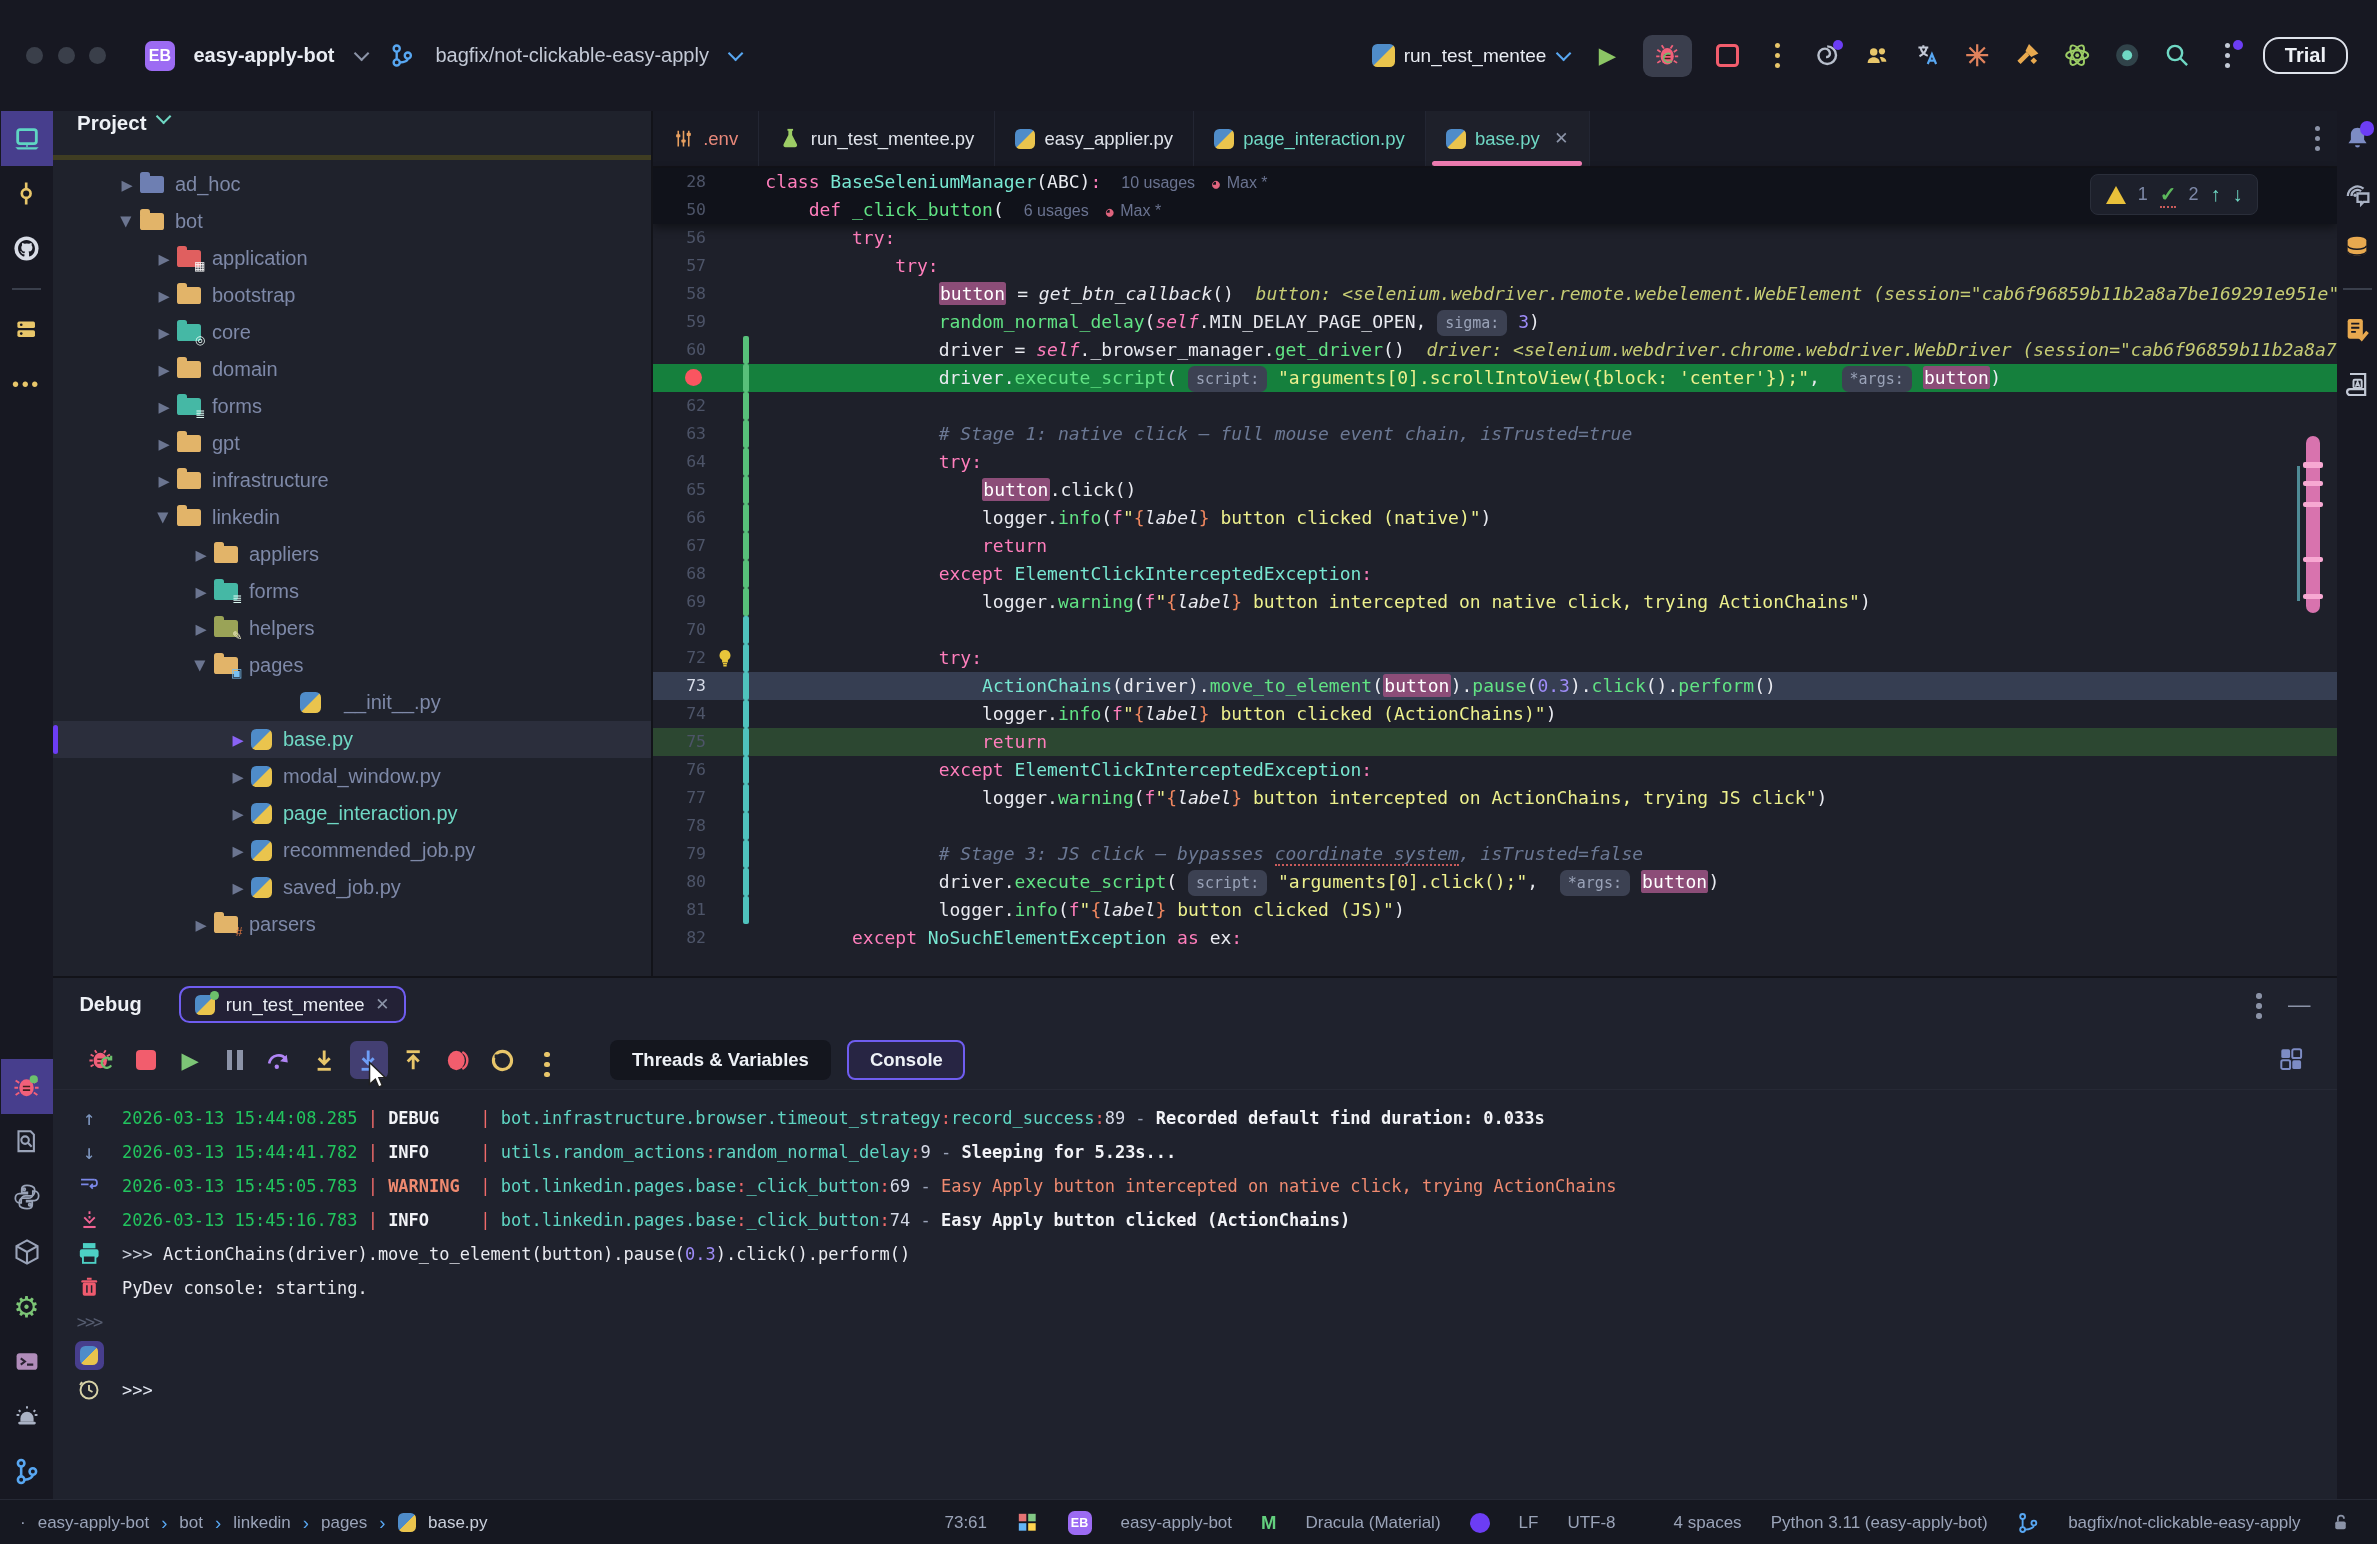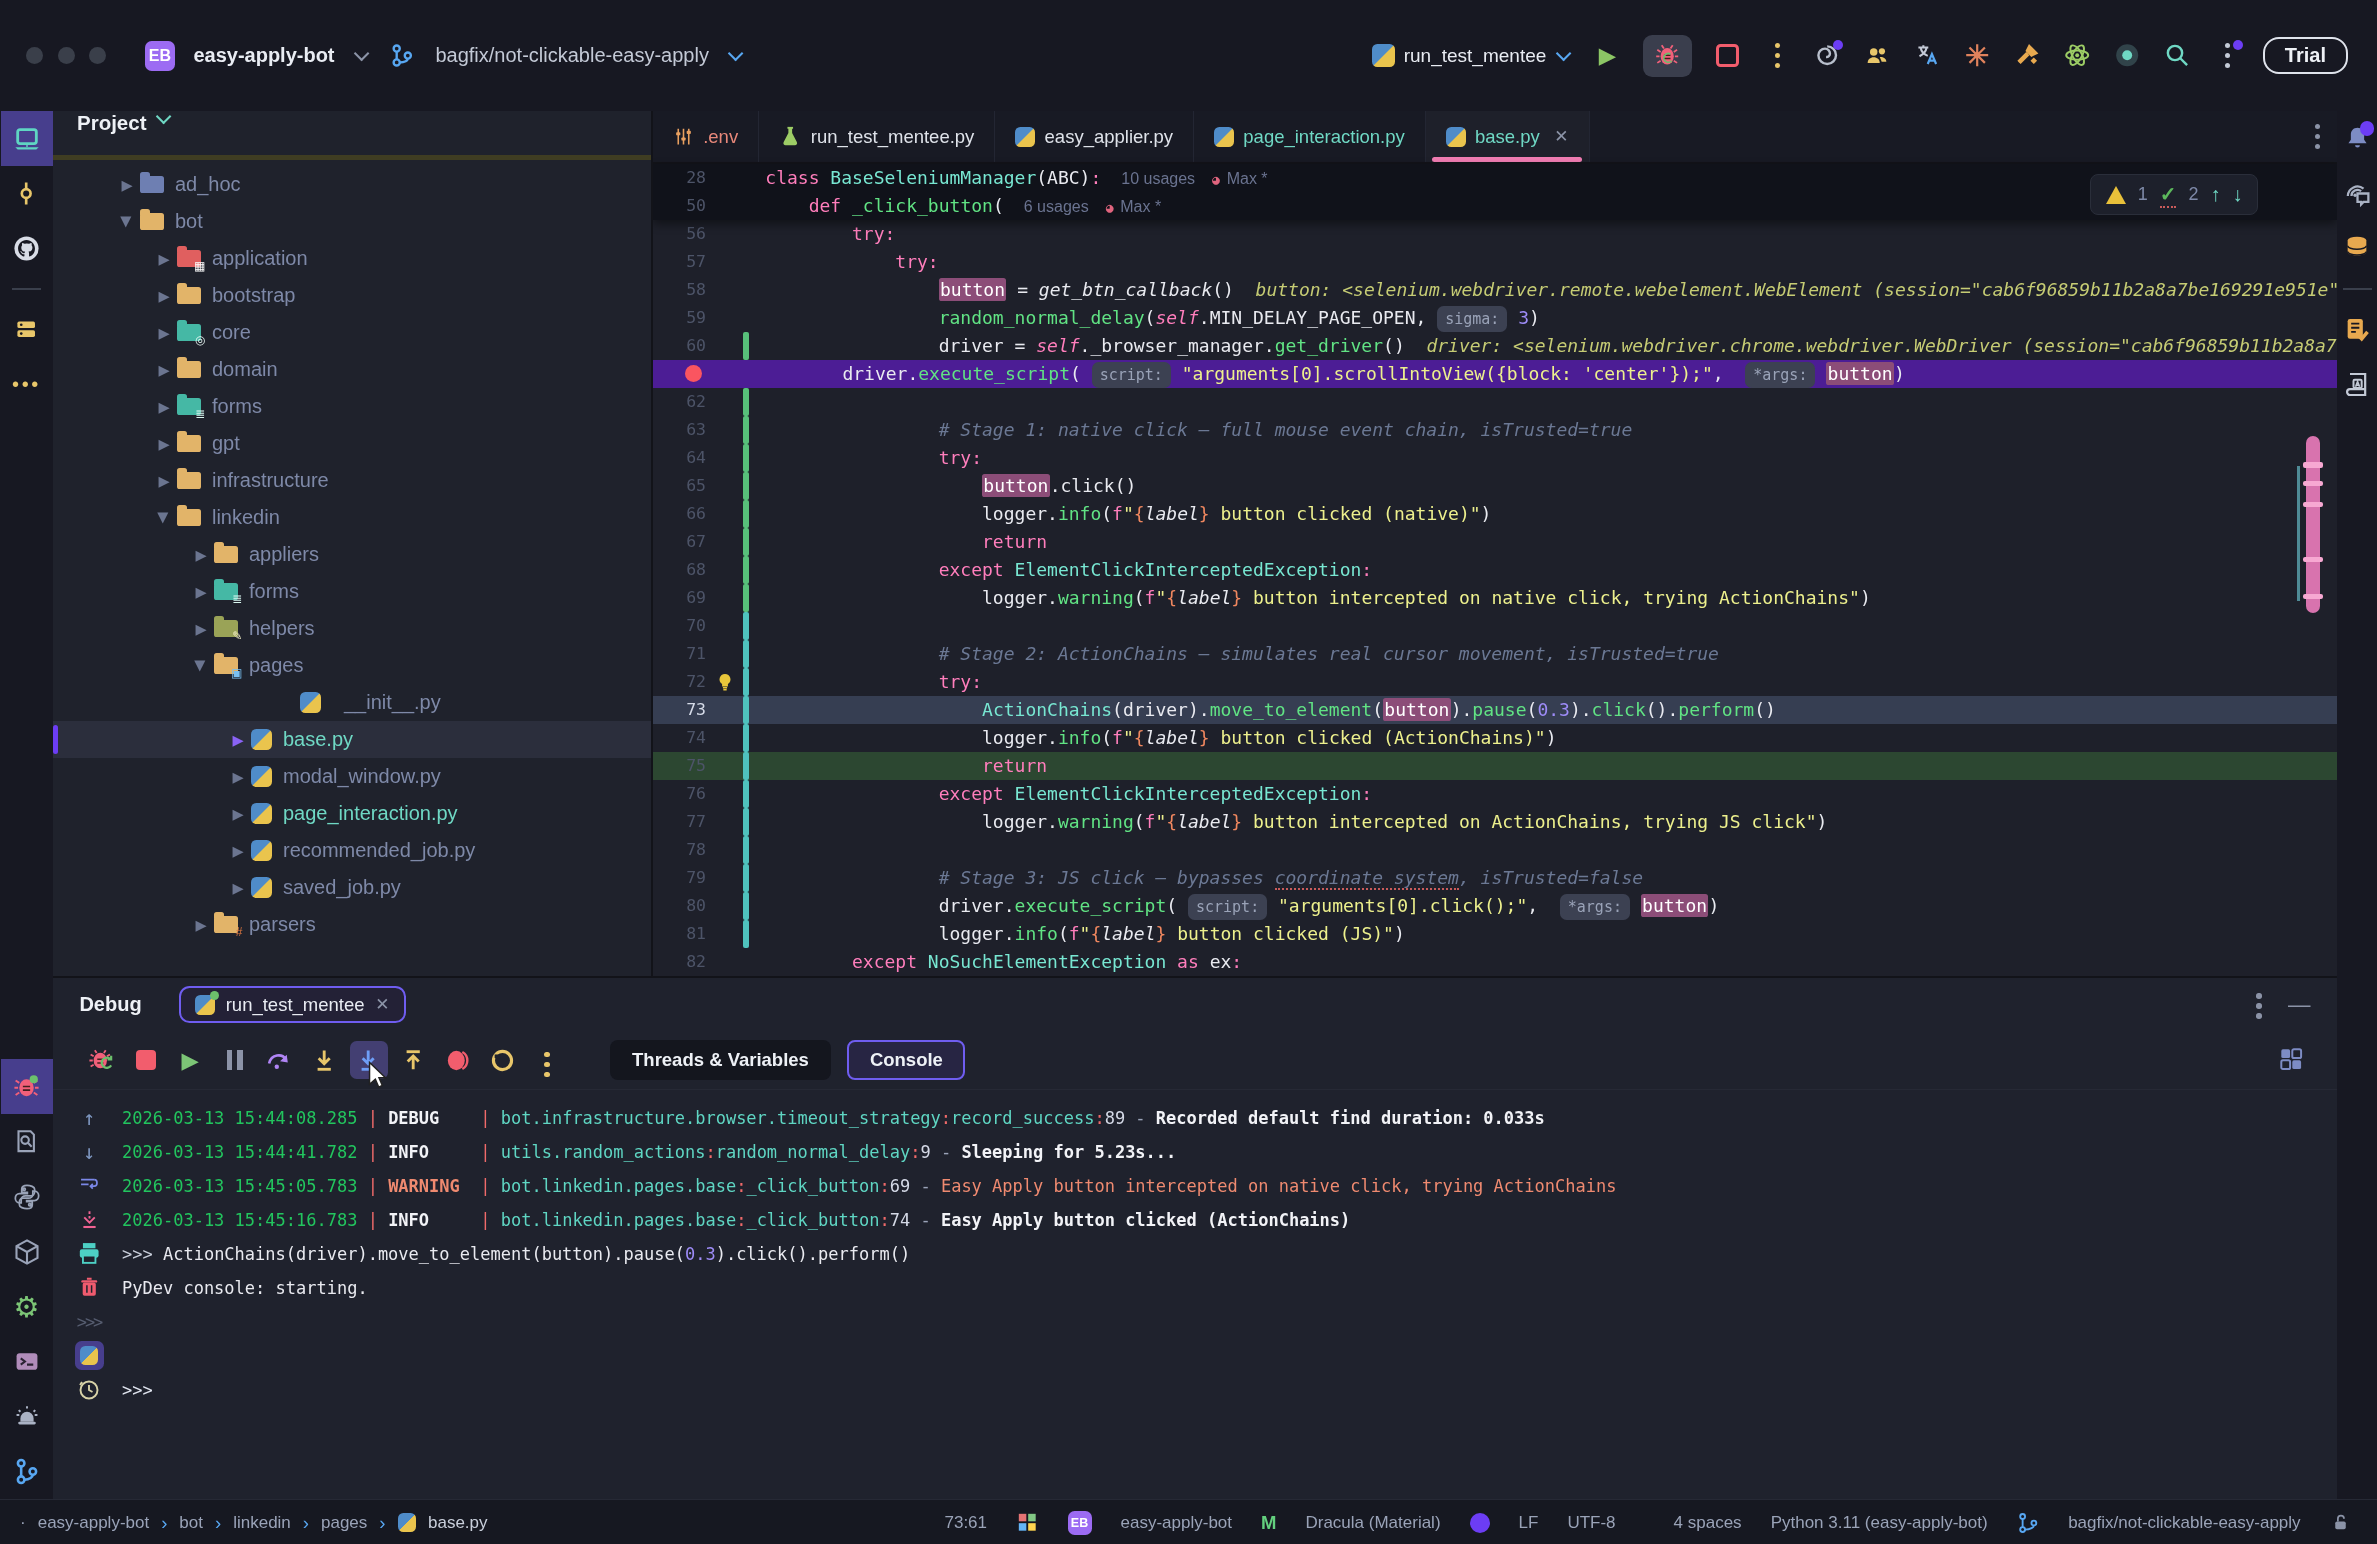--- a/index.html
+++ b/index.html
@@ -58,21 +58,21 @@
   .codefont{font-family:"DejaVu Sans Mono",monospace;font-size:18px;}
   .sticky{background:#10121a;box-shadow:0 4px 9.2px rgba(0,0,0,.45);position:relative;z-index:3;}
   .cl{display:flex;height:28px;line-height:28px;white-space:pre;position:relative;}
   .cl .ln{width:53px;text-align:right;color:#4d5468;font-size:16.5px;flex:0 0 auto;padding-right:5.3px;position:relative;font-family:"DejaVu Sans Mono",monospace;}
   .cl .ln.cur{color:#d6dbe8;}
   .bpdot{position:absolute;right:9.2px;top:5.3px;width:17px;height:17px;border-radius:50%;background:#fa5560;}
   .cl .ico{width:32px;flex:0 0 auto;position:relative;}
   .cl .chg{width:6px;flex:0 0 auto;border-radius:2px;}
   .cl .chg.g{background:#58c07a;} .cl .chg.t{background:#4fc2bd;}
   .cl .code{padding-left:16px;flex:1;min-width:0;overflow:hidden;}
-  .cl.bgbp{background:#4c1d95;flex-direction:column;} .cl.bgcur{background:#363e52;} .cl.bgret{background:#2c4731;}
+  .cl.bgbp{background:#15803d;} .cl.bgcur{background:#363e52;} .cl.bgret{background:#2c4731;}
   .k{color:#ff7ebc;} .fn{color:#61e384;} .cls{color:#78e7d2;} .str{color:#edf08d;}
   .num{color:#9e8cf8;} .cmt{color:#6b7894;font-style:italic;}
   .cmtw{color:#6b7894;font-style:italic;border-bottom:2px dotted #c95b5b;}
   .self{color:#ff7ebc;font-style:italic;} .txt{color:#e9eaf0;} .iti{color:#e9eaf0;font-style:italic;}
   .hint{color:#c6cc74;font-style:italic;} .fb{color:#f0875f;}
   .hl{background:#8c4d78;color:#fff;border-radius:2.6px;padding:1.3px 1.3px;}
   .chip{background:#3c4152;color:#9aa3b8;border-radius:6.6px;padding:4px 8px;font-size:15px;}
   .usages{color:#6a7390;font-size:16px;font-family:"Liberation Sans",sans-serif;margin-left:20px;}
   .author{color:#6a7390;font-size:16px;font-family:"Liberation Sans",sans-serif;margin-left:6.6px;}
   .personic{color:#e0647e;font-size:13.2px;margin-left:17px;}
@@ -531,21 +531,20 @@
             <div class="cl codefont bgbp"><span class="ln"><span class="bpdot"></span></span><span class="ico"></span><span class="chg g"></span><span class="code"><span class="txt">                driver.</span><span class="fn">execute_script</span><span class="txt">( </span><span class="chip">script:</span><span class="txt"> </span><span class="str">"arguments[0].scrollIntoView({block: 'center'});"</span><span class="txt">,  </span><span class="chip">*args:</span><span class="txt"> </span><span class="hl">button</span><span class="txt">)</span></span></div>
             <div class="cl codefont"><span class="ln">62</span><span class="ico"></span><span class="chg g"></span><span class="code"></span></div>
             <div class="cl codefont"><span class="ln">63</span><span class="ico"></span><span class="chg g"></span><span class="code"><span class="cmt">                # Stage 1: native click — full mouse event chain, isTrusted=true</span></span></div>
             <div class="cl codefont"><span class="ln">64</span><span class="ico"></span><span class="chg g"></span><span class="code"><span class="k">                try:</span></span></div>
             <div class="cl codefont"><span class="ln">65</span><span class="ico"></span><span class="chg g"></span><span class="code"><span class="txt">                    </span><span class="hl">button</span><span class="txt">.click()</span></span></div>
             <div class="cl codefont"><span class="ln">66</span><span class="ico"></span><span class="chg g"></span><span class="code"><span class="txt">                    logger.</span><span class="fn">info</span><span class="txt">(</span><span class="k">f</span><span class="str">"</span><span class="fb">{</span><span class="iti">label</span><span class="fb">}</span><span class="str"> button clicked (native)"</span><span class="txt">)</span></span></div>
             <div class="cl codefont"><span class="ln">67</span><span class="ico"></span><span class="chg g"></span><span class="code"><span class="k">                    return</span></span></div>
             <div class="cl codefont"><span class="ln">68</span><span class="ico"></span><span class="chg g"></span><span class="code"><span class="k">                except </span><span class="cls">ElementClickInterceptedException</span><span class="k">:</span></span></div>
             <div class="cl codefont"><span class="ln">69</span><span class="ico"></span><span class="chg g"></span><span class="code"><span class="txt">                    logger.</span><span class="fn">warning</span><span class="txt">(</span><span class="k">f</span><span class="str">"</span><span class="fb">{</span><span class="iti">label</span><span class="fb">}</span><span class="str"> button intercepted on native click, trying ActionChains"</span><span class="txt">)</span></span></div>
             <div class="cl codefont"><span class="ln">70</span><span class="ico"></span><span class="chg t"></span><span class="code"></span></div>
-            <div class="cl codefont"><span class="ln">71</span><span class="ico"></span><span class="chg t"></span><span class="code"><span class="cmt">                # Stage 2: ActionChains — simulates real cursor movement, isTrusted=true</span></span></div>
             <div class="cl codefont"><span class="ln">72</span><span class="ico"><span class="bulbic"><svg width="20" height="22.5" viewBox="0 0 24 24">
                     <path d="M12 2a6.5 6.5 0 0 0-3.5 12v3h7v-3A6.5 6.5 0 0 0 12 2z" fill="#e8c63a"></path>
                     <path d="M9.5 18.5h5M10 21h4" stroke="#e8c63a" stroke-width="1.8"></path>
                   </svg></span></span><span class="chg t"></span><span class="code"><span class="k">                try:</span></span></div>
             <div class="cl codefont bgcur"><span class="ln cur">73</span><span class="ico"></span><span class="chg t"></span><span class="code"><span class="txt">                    </span><span class="cls">ActionChains</span><span class="txt">(driver).</span><span class="fn">move_to_element</span><span class="txt">(</span><span class="hl">button</span><span class="txt">).</span><span class="fn">pause</span><span class="txt">(</span><span class="num">0.3</span><span class="txt">).</span><span class="fn">click</span><span class="txt">().</span><span class="fn">perform</span><span class="txt">()</span></span></div>
             <div class="cl codefont"><span class="ln">74</span><span class="ico"></span><span class="chg t"></span><span class="code"><span class="txt">                    logger.</span><span class="fn">info</span><span class="txt">(</span><span class="k">f</span><span class="str">"</span><span class="fb">{</span><span class="iti">label</span><span class="fb">}</span><span class="str"> button clicked (ActionChains)"</span><span class="txt">)</span></span></div>
             <div class="cl codefont bgret"><span class="ln">75</span><span class="ico"></span><span class="chg t"></span><span class="code"><span class="k">                    return</span></span></div>
             <div class="cl codefont"><span class="ln">76</span><span class="ico"></span><span class="chg t"></span><span class="code"><span class="k">                except </span><span class="cls">ElementClickInterceptedException</span><span class="k">:</span></span></div>
             <div class="cl codefont"><span class="ln">77</span><span class="ico"></span><span class="chg t"></span><span class="code"><span class="txt">                    logger.</span><span class="fn">warning</span><span class="txt">(</span><span class="k">f</span><span class="str">"</span><span class="fb">{</span><span class="iti">label</span><span class="fb">}</span><span class="str"> button intercepted on ActionChains, trying JS click"</span><span class="txt">)</span></span></div>
             <div class="cl codefont"><span class="ln">78</span><span class="ico"></span><span class="chg t"></span><span class="code"></span></div>

